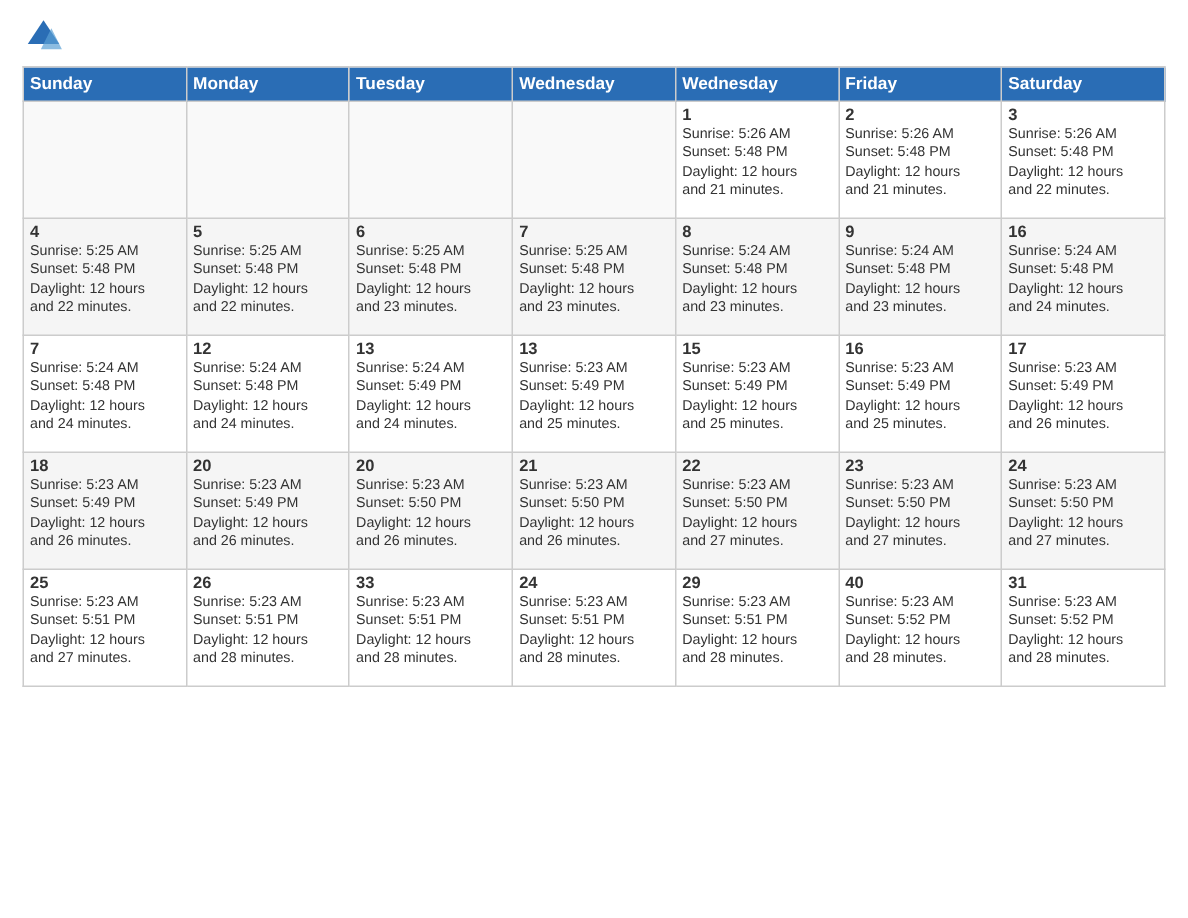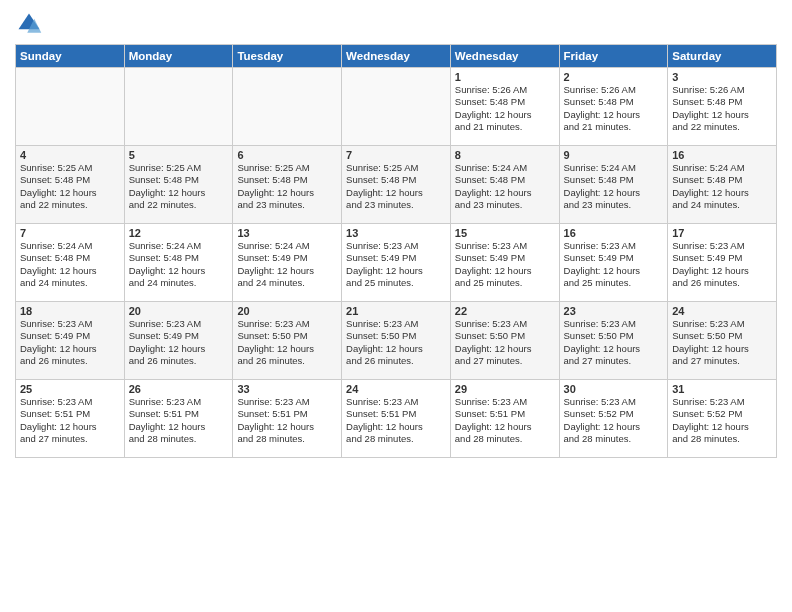--- a/index.html
+++ b/index.html
@@ -341,21 +341,21 @@
             <span style="display: block; font-size: 9.5px; line-height: 1.3;">and 28 minutes.</span>
           </td>
           <td>
             <span class="day-num">29</span>
             <span style="display: block; font-size: 9.5px; line-height: 1.3;">Sunrise: 5:23 AM</span>
             <span style="display: block; font-size: 9.5px; line-height: 1.3;">Sunset: 5:51 PM</span>
             <span style="display: block; font-size: 9.5px; line-height: 1.3;">Daylight: 12 hours</span>
             <span style="display: block; font-size: 9.5px; line-height: 1.3;">and 28 minutes.</span>
           </td>
           <td>
-            <span class="day-num">30</span>
+            <span class="day-num">40</span>
             <span style="display: block; font-size: 9.5px; line-height: 1.3;">Sunrise: 5:23 AM</span>
             <span style="display: block; font-size: 9.5px; line-height: 1.3;">Sunset: 5:52 PM</span>
             <span style="display: block; font-size: 9.5px; line-height: 1.3;">Daylight: 12 hours</span>
             <span style="display: block; font-size: 9.5px; line-height: 1.3;">and 28 minutes.</span>
           </td>
           <td>
             <span class="day-num">31</span>
             <span style="display: block; font-size: 9.5px; line-height: 1.3;">Sunrise: 5:23 AM</span>
             <span style="display: block; font-size: 9.5px; line-height: 1.3;">Sunset: 5:52 PM</span>
             <span style="display: block; font-size: 9.5px; line-height: 1.3;">Daylight: 12 hours</span>

